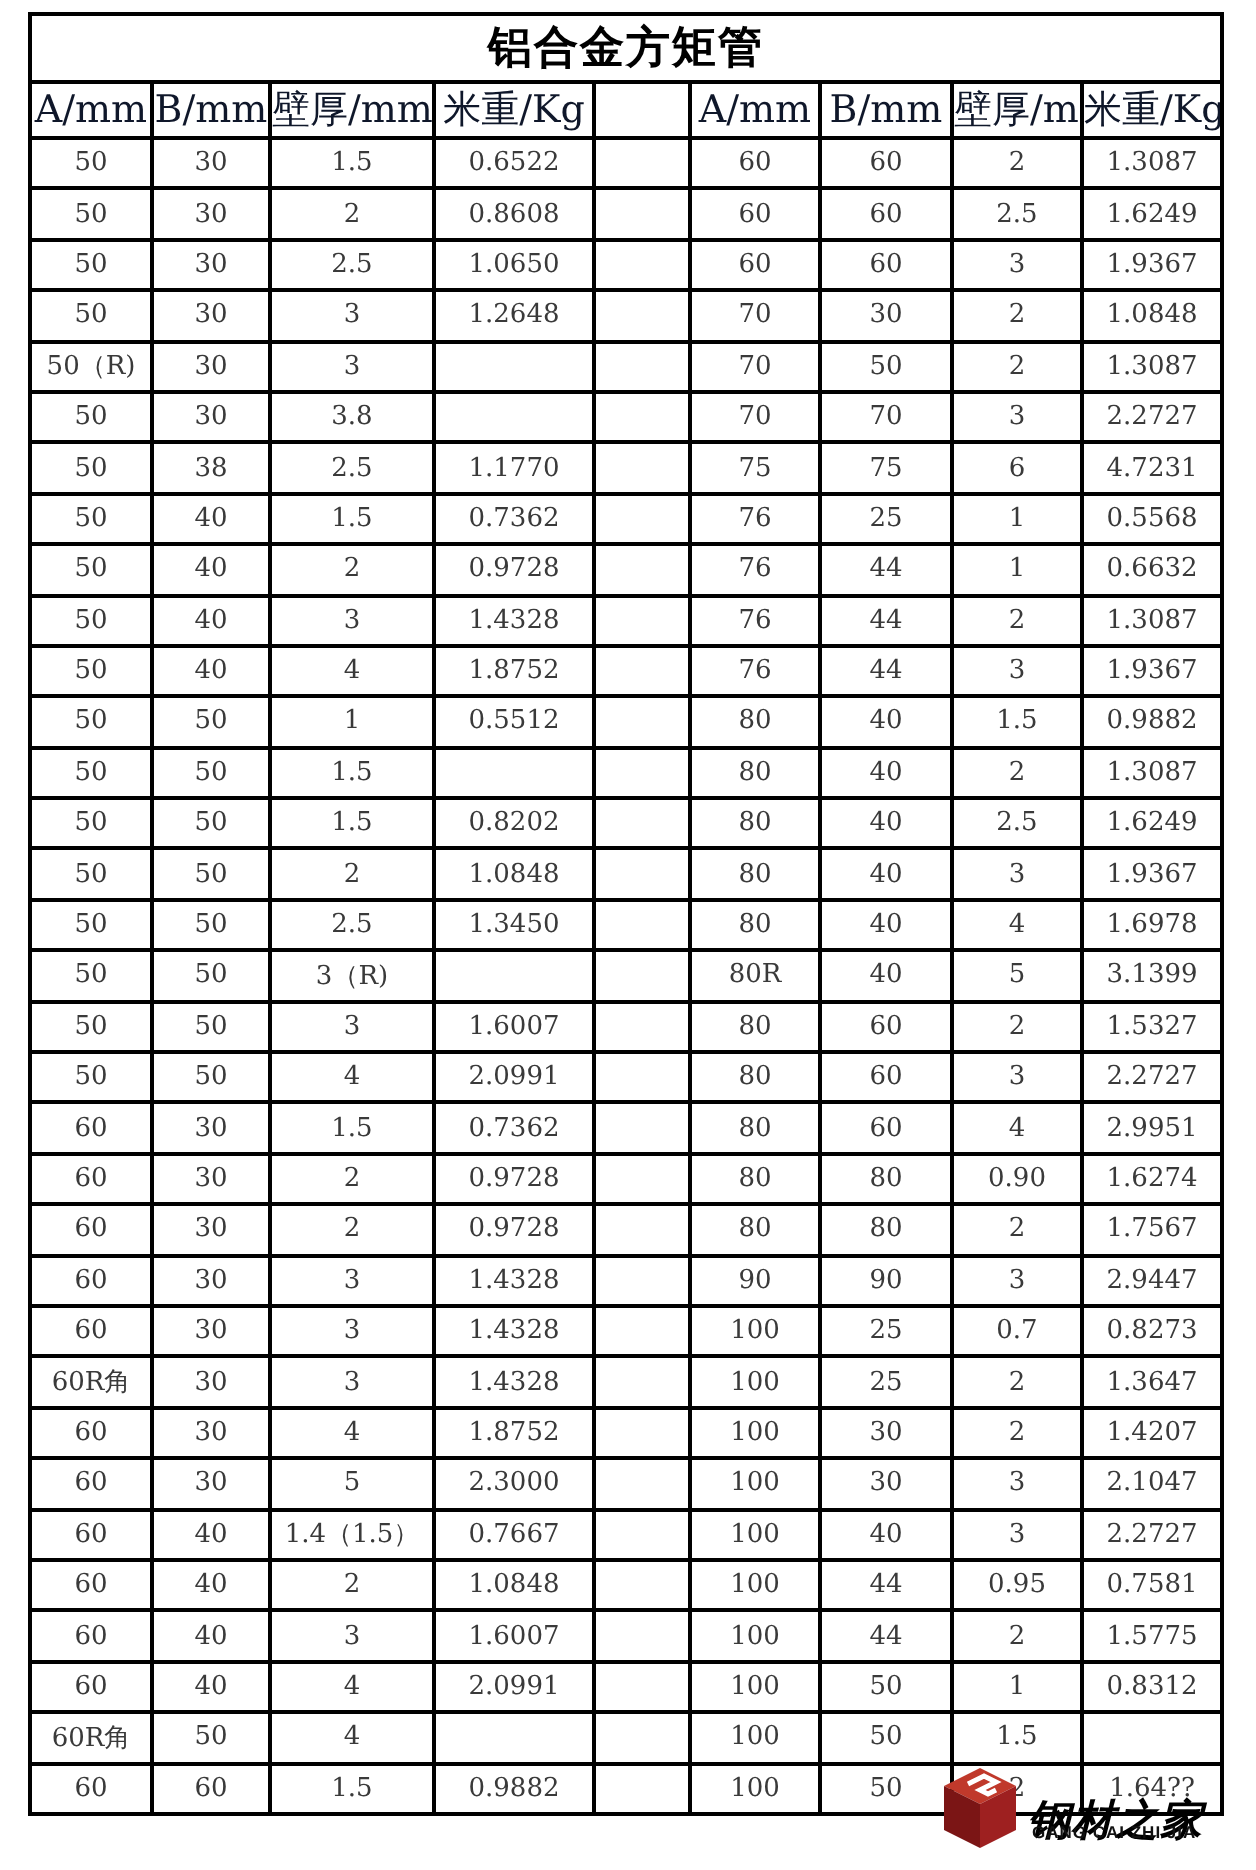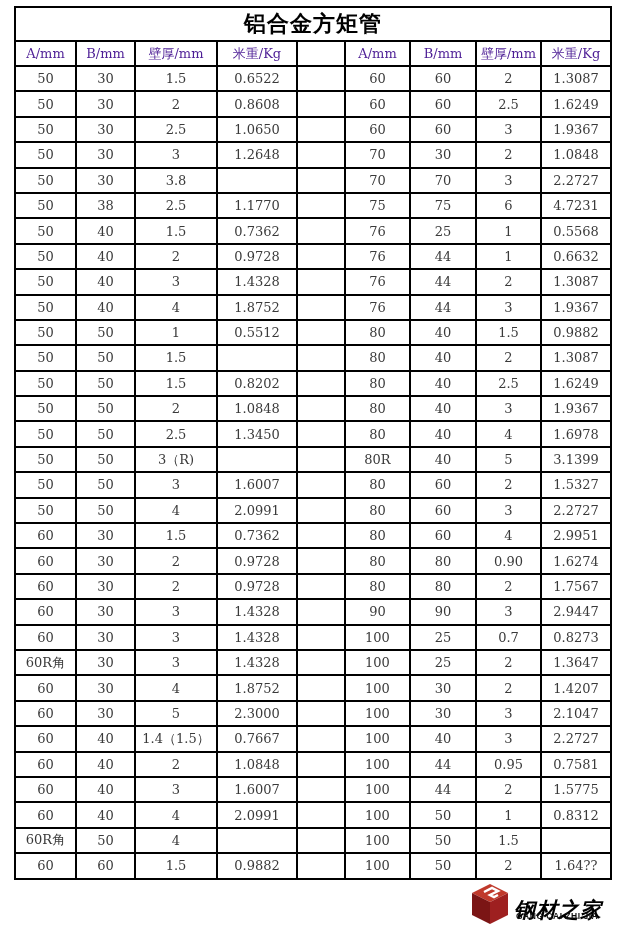--- a/index.html
+++ b/index.html
@@ -5,21 +5,21 @@
     html, body { margin: 0; padding: 0; background: #ffffff; }
     body { width: 628px; height: 935px; position: relative; overflow: hidden;
            font-family: "DejaVu Serif", "Liberation Serif", serif; color: #333; }
     .sheet { position: absolute; left: 14px; top: 6px; width: 496px; }
     table { border-collapse: collapse; width: 596px; table-layout: fixed; }
     td, th { border: 2px solid #000; text-align: center; padding: 0;
              font-weight: normal; font-size: 13px; color: #3a3a3a;
              white-space: nowrap; overflow: hidden; }
     .title-cell { height: 32px; font-size: 22px; font-weight: bold; color: #000;
                   font-family: "DejaVu Sans", "Liberation Sans", sans-serif; letter-spacing: 1px; }
-    .hdr th { height: 23px; font-size: 13px; color: #4c1d95; }
+    .hdr th { height: 23px; font-size: 19px; color: #0f172a; }
     tbody td { height: 23.4px; }
     .gap { border-top: 2px solid #000; border-bottom: 2px solid #000; }
     .watermark { position: absolute; left: 470px; top: 880px; width: 150px; height: 50px; }
     .wm-logo { position: absolute; left: 0; top: 2px; width: 40px; height: 44px; }
     .wm-cn { position: absolute; left: 44px; top: 16px; font-size: 21px; font-weight: bold; color: #000000;
              font-family: "DejaVu Sans", "Liberation Sans", sans-serif; letter-spacing: 1px; font-style: italic; }
     .wm-en { position: absolute; left: 46px; top: 31px; font-size: 8.5px; font-weight: bold; color: #111;
              font-family: Liberation Sans, sans-serif; letter-spacing: 0.5px; }
   </style>
 </head>
@@ -93,20 +93,31 @@
           <td>30</td>
           <td>3</td>
           <td>1.2648</td>
           <td class="gap"></td>
           <td>70</td>
           <td>30</td>
           <td>2</td>
           <td>1.0848</td>
         </tr>
         <tr>
+          <td>50（R)</td>
+          <td>30</td>
+          <td>3</td>
+          <td></td>
+          <td class="gap"></td>
+          <td>70</td>
+          <td>50</td>
+          <td>2</td>
+          <td>1.3087</td>
+        </tr>
+        <tr>
           <td>50</td>
           <td>30</td>
           <td>3.8</td>
           <td></td>
           <td class="gap"></td>
           <td>70</td>
           <td>70</td>
           <td>3</td>
           <td>2.2727</td>
         </tr>

